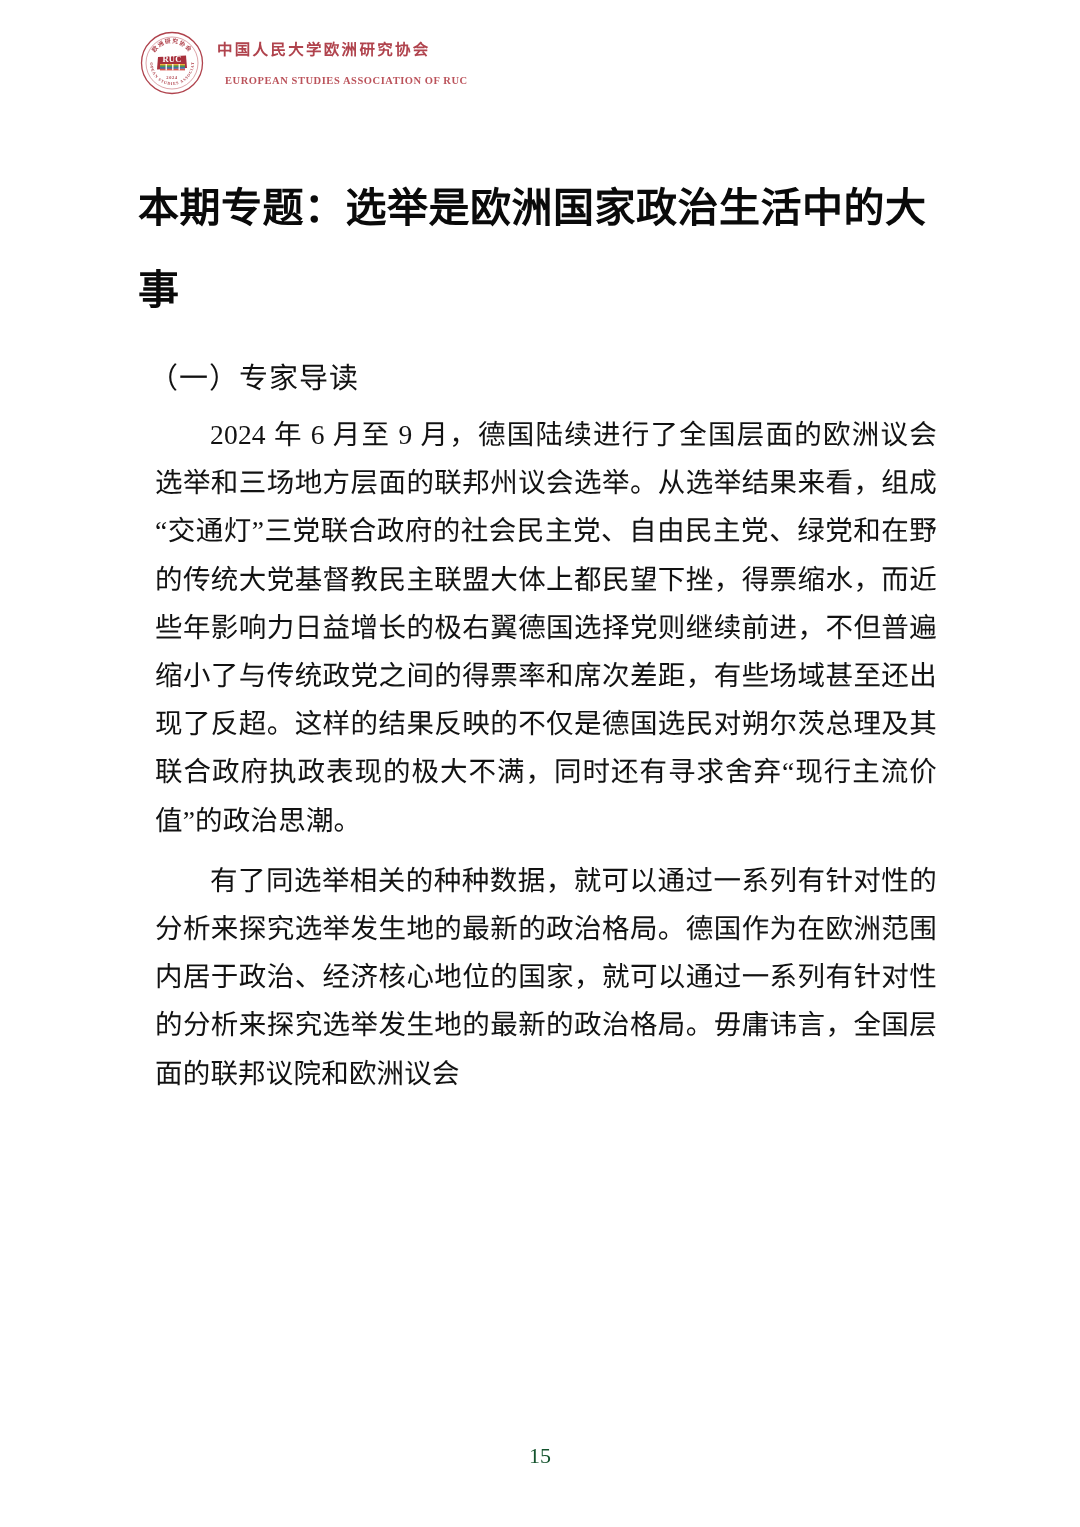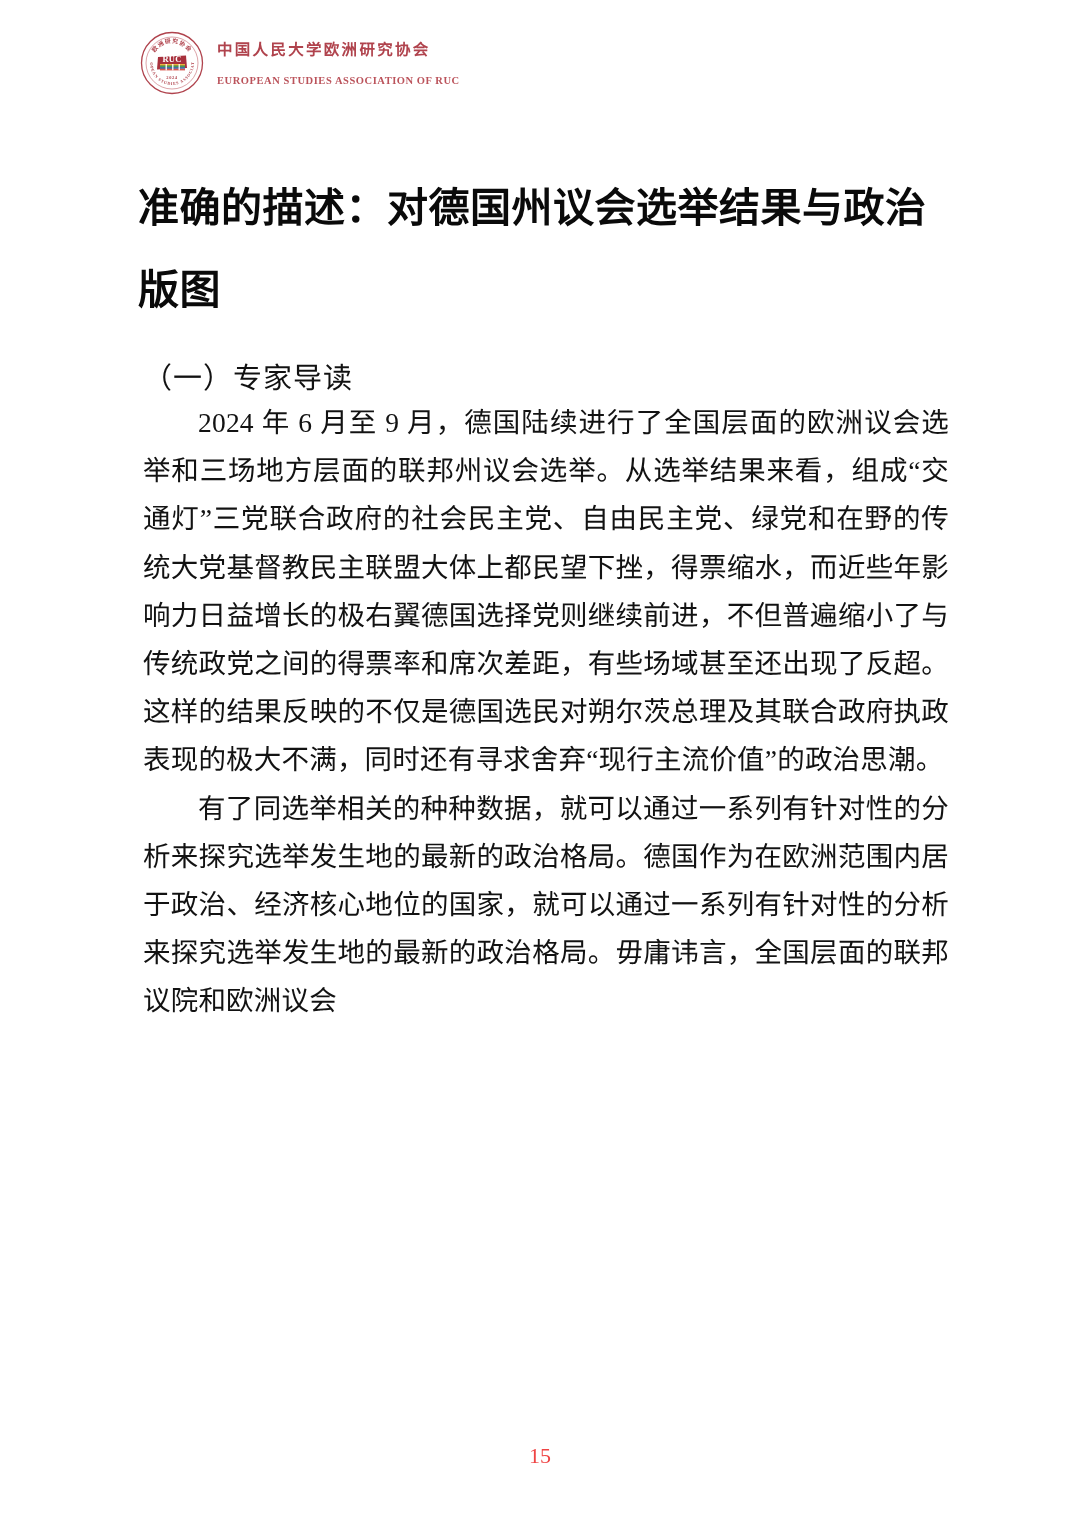--- a/index.html
+++ b/index.html
@@ -60,20 +60,21 @@
     white-space: nowrap;
   }
   .lh-en {
     font-family: "Liberation Serif", "DejaVu Serif", serif;
     font-size: 10.5px;
     font-weight: 700;
     letter-spacing: 0.55px;
     color: #bb535b;
     line-height: 1.1;
     white-space: nowrap;
+    margin-left: 8px;
   }
 
   
   .doc-title {
     position: absolute;
     left: 0;
     top: 140px;
     width: 1080px;
     padding: 0 130px;
     box-sizing: border-box;
@@ -84,21 +85,21 @@
     text-align: center;
     letter-spacing: 0.5px;
     color: #0a0a0a;
   }
   .doc-title .t-line1 { display: block; text-align: left; padding-left: 8px; }
   .doc-title .t-line2 { display: block; text-align: center; }
 
   
   .section-heading {
     position: absolute;
-    left: 143px;
+    left: 149px;
     top: 336px;
     font-family: "Liberation Sans", "DejaVu Sans", sans-serif;
     font-size: 29px;
     font-weight: 400;
     letter-spacing: 1px;
     color: #111111;
     line-height: 1.25;
   }
 
   
@@ -109,36 +110,36 @@
     width: 806px;
   }
   .para {
     font-family: "Liberation Serif", "DejaVu Serif", serif;
     font-size: 27.5px;
     line-height: 48.2px;
     text-align: justify;
     text-align-last: left;
     text-justify: inter-ideograph;
     text-indent: 2em;
-    margin: 0;
+    margin: 12px;
     color: #121212;
     letter-spacing: 0.2px;
     word-break: break-all;
   }
 
   
   .page-number {
     position: absolute;
     left: 0;
     top: 1443px;
     width: 1080px;
     text-align: center;
     font-family: "Liberation Serif", "DejaVu Serif", serif;
     font-size: 22px;
-    color: #ef4444;
+    color: #14532d;
   }
 </style>
 </head>
 <body>
 
 <div class="page">
 
   <div class="letterhead">
     <div class="seal">
       <svg viewBox="0 0 128 128" xmlns="http://www.w3.org/2000/svg" aria-hidden="true">
@@ -168,21 +169,21 @@
         <text x="64" y="95" font-family="Liberation Serif, serif" font-size="9" font-weight="700" fill="#b0434d" text-anchor="middle" letter-spacing="1.2">2024</text>
       </svg>
     </div>
     <div class="lh-text">
       <div class="lh-cn">中国人民大学欧洲研究协会</div>
       <div class="lh-en">EUROPEAN STUDIES ASSOCIATION OF RUC</div>
     </div>
   </div>
 
   <h1 class="doc-title">
-    <span class="t-line1">准确的描述：对德国州议会选举结果与政治版图</span>
+    <span class="t-line1">本期专题：选举是欧洲国家政治生活中的大事</span>
   </h1>
 
   <h2 class="section-heading">（一）专家导读</h2>
 
   <div class="body-copy">
     <p class="para">2024 年 6 月至 9 月，德国陆续进行了全国层面的欧洲议会选举和三场地方层面的联邦州议会选举。从选举结果来看，组成“交通灯”三党联合政府的社会民主党、自由民主党、绿党和在野的传统大党基督教民主联盟大体上都民望下挫，得票缩水，而近些年影响力日益增长的极右翼德国选择党则继续前进，不但普遍缩小了与传统政党之间的得票率和席次差距，有些场域甚至还出现了反超。这样的结果反映的不仅是德国选民对朔尔茨总理及其联合政府执政表现的极大不满，同时还有寻求舍弃“现行主流价值”的政治思潮。</p>
     <p class="para">有了同选举相关的种种数据，就可以通过一系列有针对性的分析来探究选举发生地的最新的政治格局。德国作为在欧洲范围内居于政治、经济核心地位的国家，就可以通过一系列有针对性的分析来探究选举发生地的最新的政治格局。毋庸讳言，全国层面的联邦议院和欧洲议会</p>
   </div>
 
   <div class="page-number">15</div>

